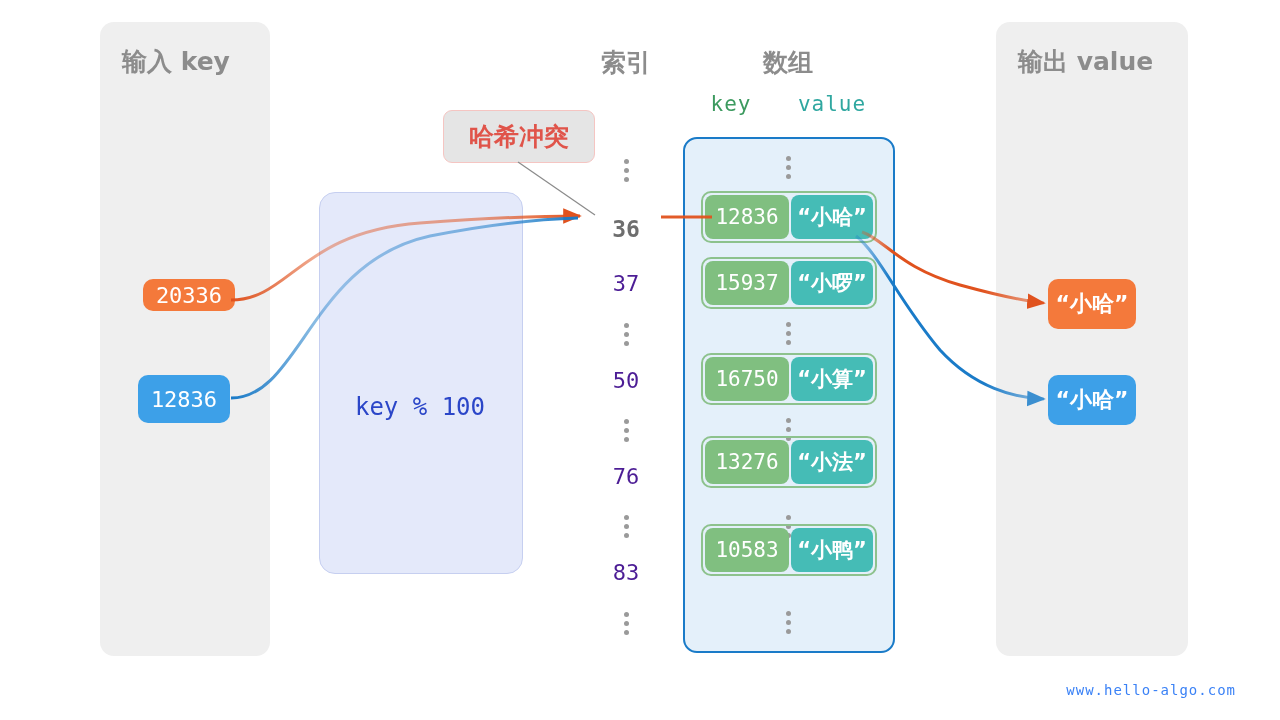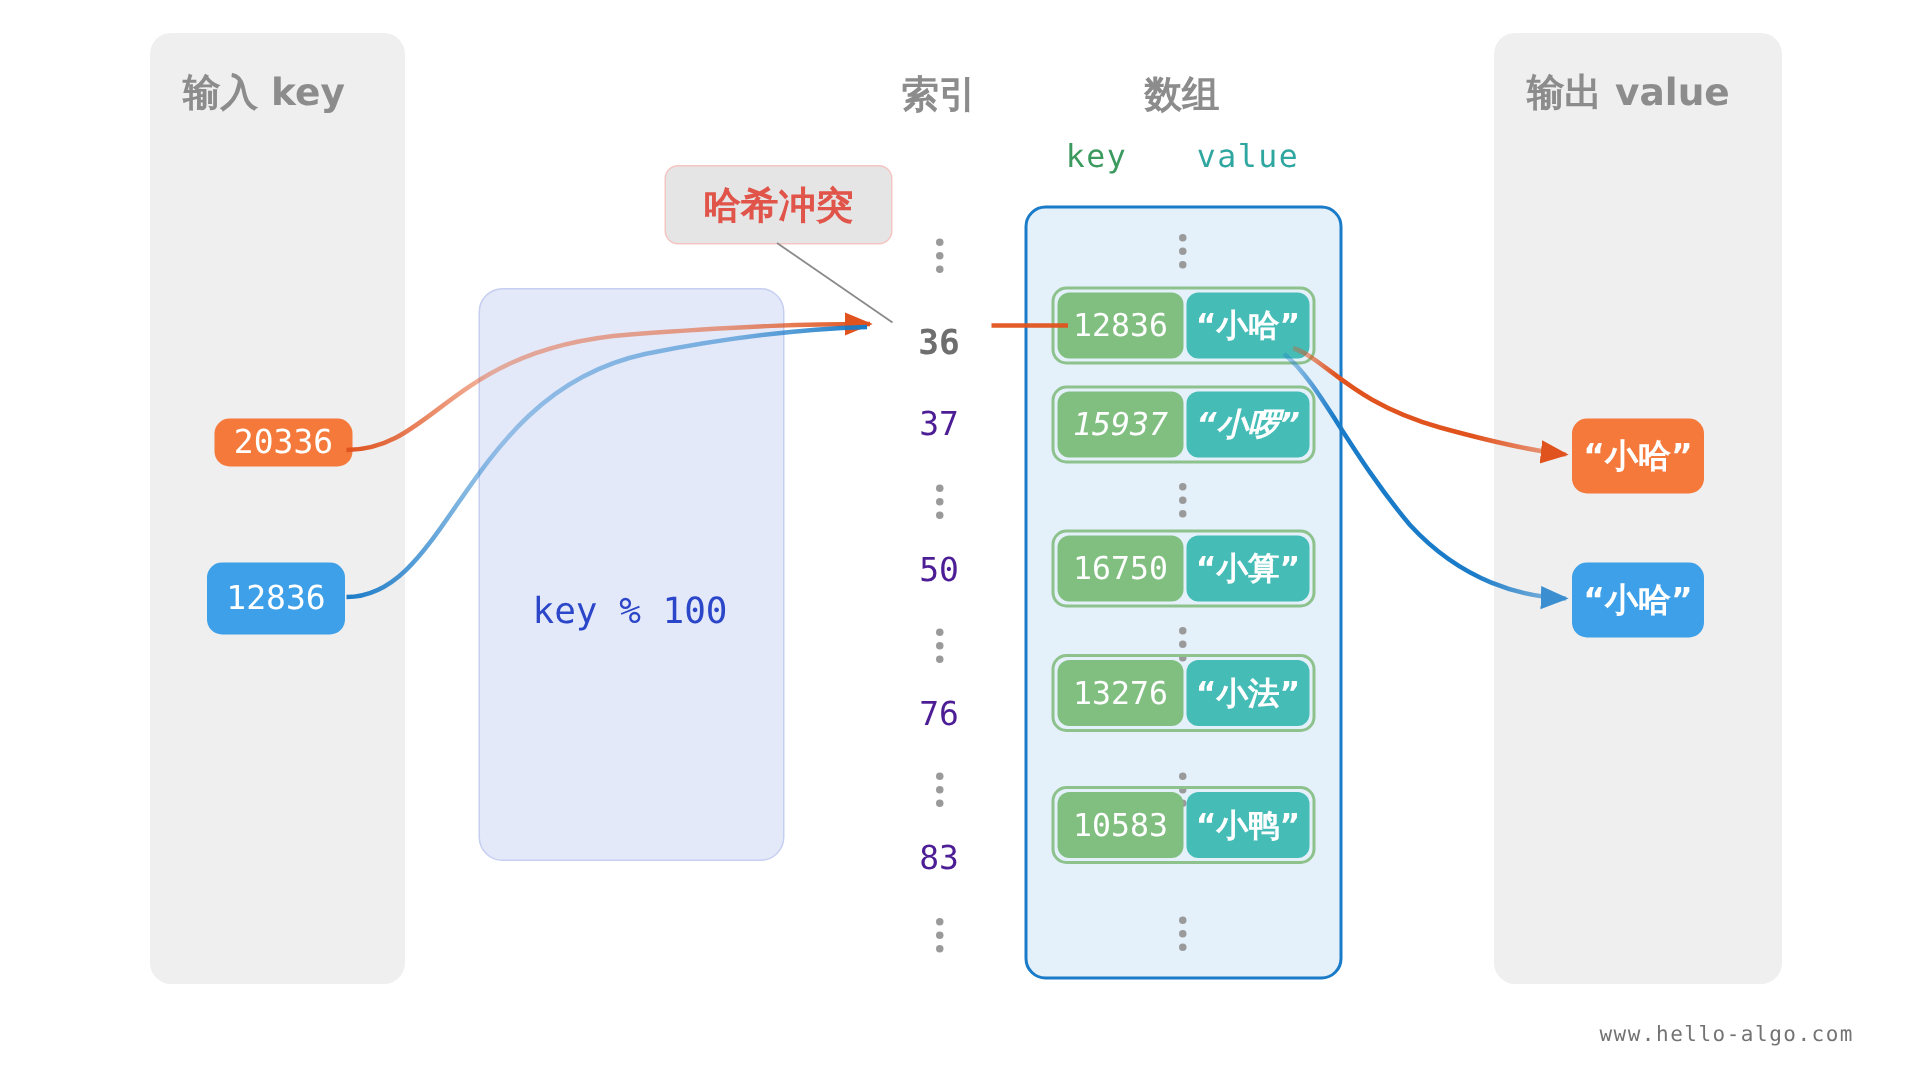--- a/index.html
+++ b/index.html
@@ -199,21 +199,21 @@
     position: absolute;
     left: 0; top: 0;
     width: 1280px; height: 720px;
     pointer-events: none;
   }
 
   
   #watermark {
     position: absolute;
     right: 44px; bottom: 22px;
-    color: #737373;
+    color: #3b82f6;
     font-family: "DejaVu Sans Mono", "Liberation Mono", monospace;
     font-size: 14px;
     letter-spacing: 1px;
   }
 </style>
 </head>
 <body>
 
 <div id="stage">
 
@@ -273,21 +273,21 @@
       <i></i>
       <i></i>
       <i></i>
     </div>
 
   <div class="bucket" style="top:191px;">
     <span class="key">12836</span>
     <span class="val">“小哈”</span>
   </div>
 
-  <div class="bucket" style="top:257px;font-style:italic;">
+  <div class="bucket" style="top:257px;">
     <span class="key">15937</span>
     <span class="val">“小啰”</span>
   </div>
 
   <div class="vdots" style="left:781px; top:322px;">
       <i></i>
       <i></i>
       <i></i>
     </div>
 

